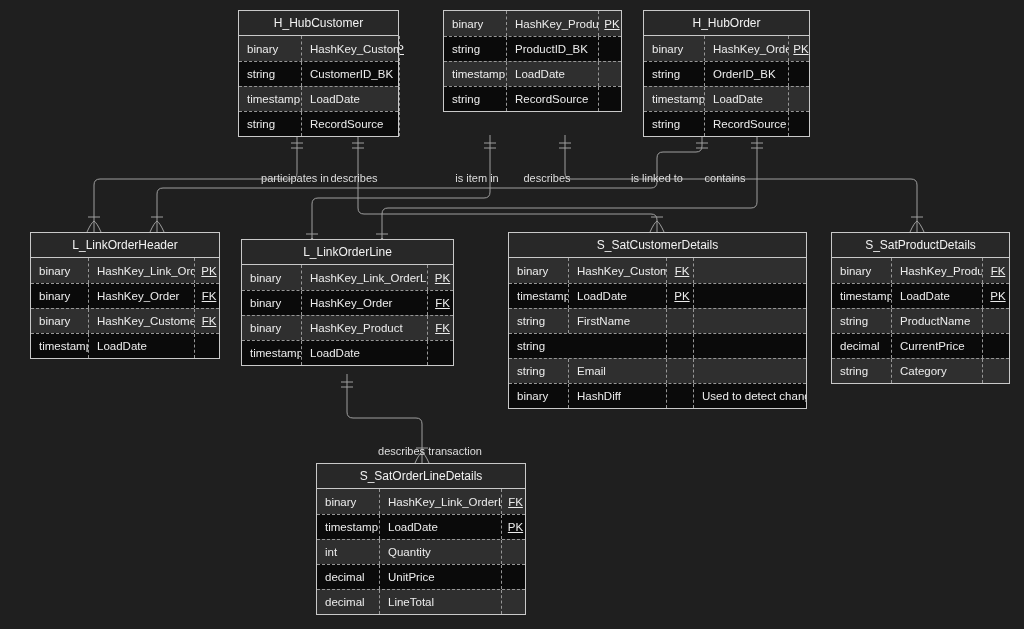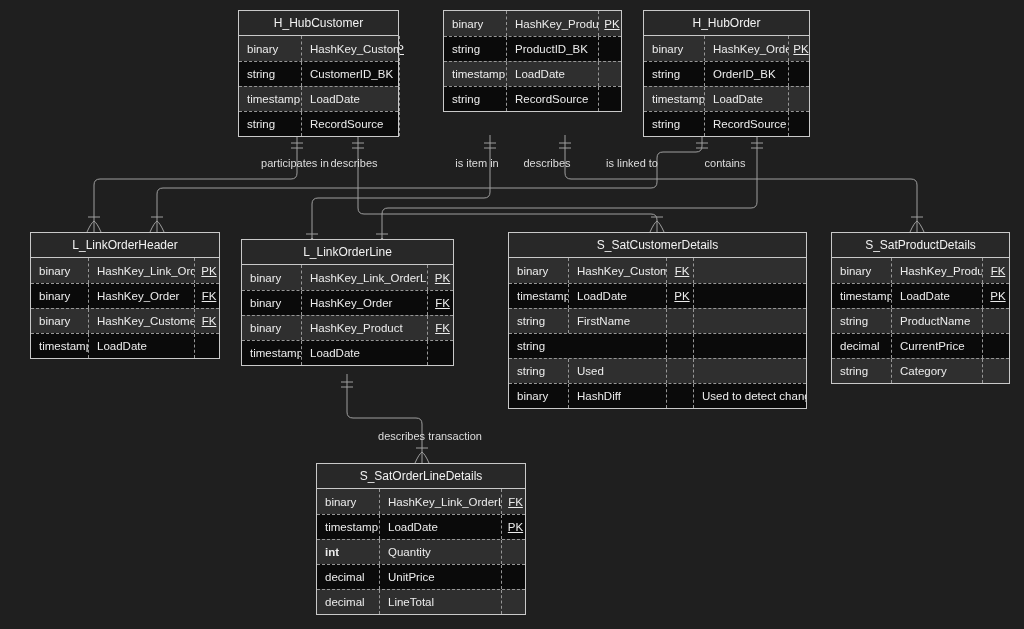--- a/index.html
+++ b/index.html
@@ -25,21 +25,21 @@
   .t-cell{
     display:flex;align-items:center;padding-left:8px;box-sizing:border-box;
     color:#ececec;font-size:11.5px;white-space:nowrap;overflow:hidden;
     flex:0 0 auto;
   }
   .t-cell + .t-cell{border-left:1px dashed #979797;}
   .t-cell.center{justify-content:center;padding-left:4px;text-decoration:underline;}
   .t-cell.last{flex:1 1 auto;}
   .wire-label{
     position:absolute;transform:translate(-50%,-50%);
-    color:#dddddd;font-size:11px;white-space:nowrap;
+    color:#dddddd;font-size:11px;white-space:nowrap;margin-top:15px;
   }
 </style>
 </head>
 <body>
 
 <div id="canvas">
   <svg id="wires" width="1024" height="629" viewBox="0 0 1024 629">
       <path d="M 297,135 L 297,173 Q 297,179 291,179 L 100,179 Q 94,179 94,185 L 94,232" fill="none" stroke="#9f9f9f" stroke-width="1"></path>
       <path d="M 291,143 L 303,143 M 291,148 L 303,148" fill="none" stroke="#9f9f9f" stroke-width="1"></path>
       <path d="M 88,217 L 100,217" fill="none" stroke="#9f9f9f" stroke-width="1"></path>
@@ -204,21 +204,21 @@
         <div class="t-cell last" style="width: 115px;"></div>
       </div>
       <div class="t-row dark">
         <div class="t-cell" style="width: 59px;">string</div>
         <div class="t-cell" style="width: 98px; margin-top: 41px;">LastName</div>
         <div class="t-cell center" style="width: 27px;"></div>
         <div class="t-cell last" style="width: 115px;"></div>
       </div>
       <div class="t-row light">
         <div class="t-cell" style="width: 59px;">string</div>
-        <div class="t-cell" style="width: 98px;">Used</div>
+        <div class="t-cell" style="width: 98px;">Email</div>
         <div class="t-cell center" style="width: 27px;"></div>
         <div class="t-cell last" style="width: 115px;"></div>
       </div>
       <div class="t-row dark">
         <div class="t-cell" style="width: 59px;">binary</div>
         <div class="t-cell" style="width: 98px;">HashDiff</div>
         <div class="t-cell center" style="width: 27px;"></div>
         <div class="t-cell last" style="width: 115px;">Used to detect changes</div>
       </div>
     </div>
@@ -256,35 +256,35 @@
         <div class="t-cell" style="width: 62px;">binary</div>
         <div class="t-cell" style="width: 122px;">HashKey_Link_OrderLine</div>
         <div class="t-cell center last" style="width: 26px;">FK</div>
       </div>
       <div class="t-row dark">
         <div class="t-cell" style="width: 62px;">timestamp</div>
         <div class="t-cell" style="width: 122px;">LoadDate</div>
         <div class="t-cell center last" style="width: 26px;">PK</div>
       </div>
       <div class="t-row light">
-        <div class="t-cell" style="width: 62px; font-weight: bold;">int</div>
+        <div class="t-cell" style="width: 62px;">int</div>
         <div class="t-cell" style="width: 122px;">Quantity</div>
         <div class="t-cell center last" style="width: 26px;"></div>
       </div>
       <div class="t-row dark">
         <div class="t-cell" style="width: 62px;">decimal</div>
         <div class="t-cell" style="width: 122px;">UnitPrice</div>
         <div class="t-cell center last" style="width: 26px;"></div>
       </div>
       <div class="t-row light">
         <div class="t-cell" style="width: 62px;">decimal</div>
         <div class="t-cell" style="width: 122px;">LineTotal</div>
         <div class="t-cell center last" style="width: 26px;"></div>
       </div>
     </div>
     <div class="wire-label" style="left: 295px; top: 163px;">participates in</div>
     <div class="wire-label" style="left: 354px; top: 163px;">describes</div>
     <div class="wire-label" style="left: 477px; top: 163px;">is item in</div>
     <div class="wire-label" style="left: 547px; top: 163px;">describes</div>
-    <div class="wire-label" style="left: 632px; top: 163px;">is linked to</div>
+    <div class="wire-label" style="left: 657px; top: 163px;">is linked to</div>
     <div class="wire-label" style="left: 725px; top: 163px;">contains</div>
     <div class="wire-label" style="left: 430px; top: 436px;">describes transaction</div>
   </div>
 
 </body></html>

